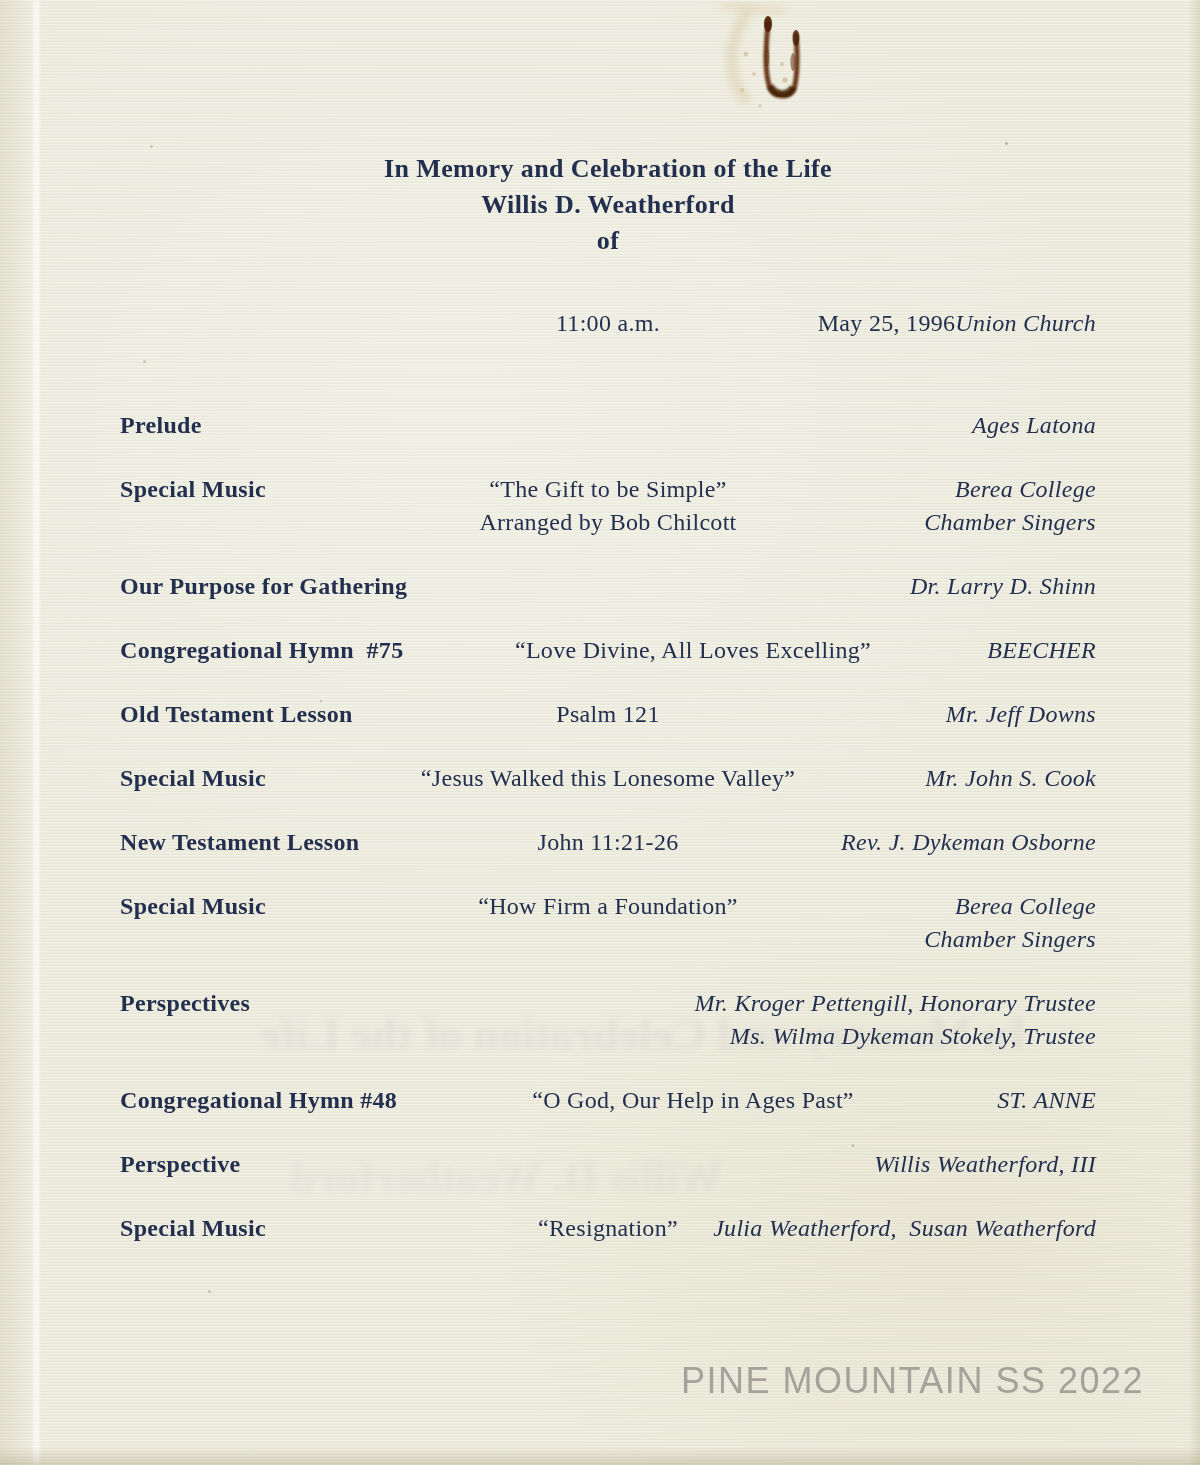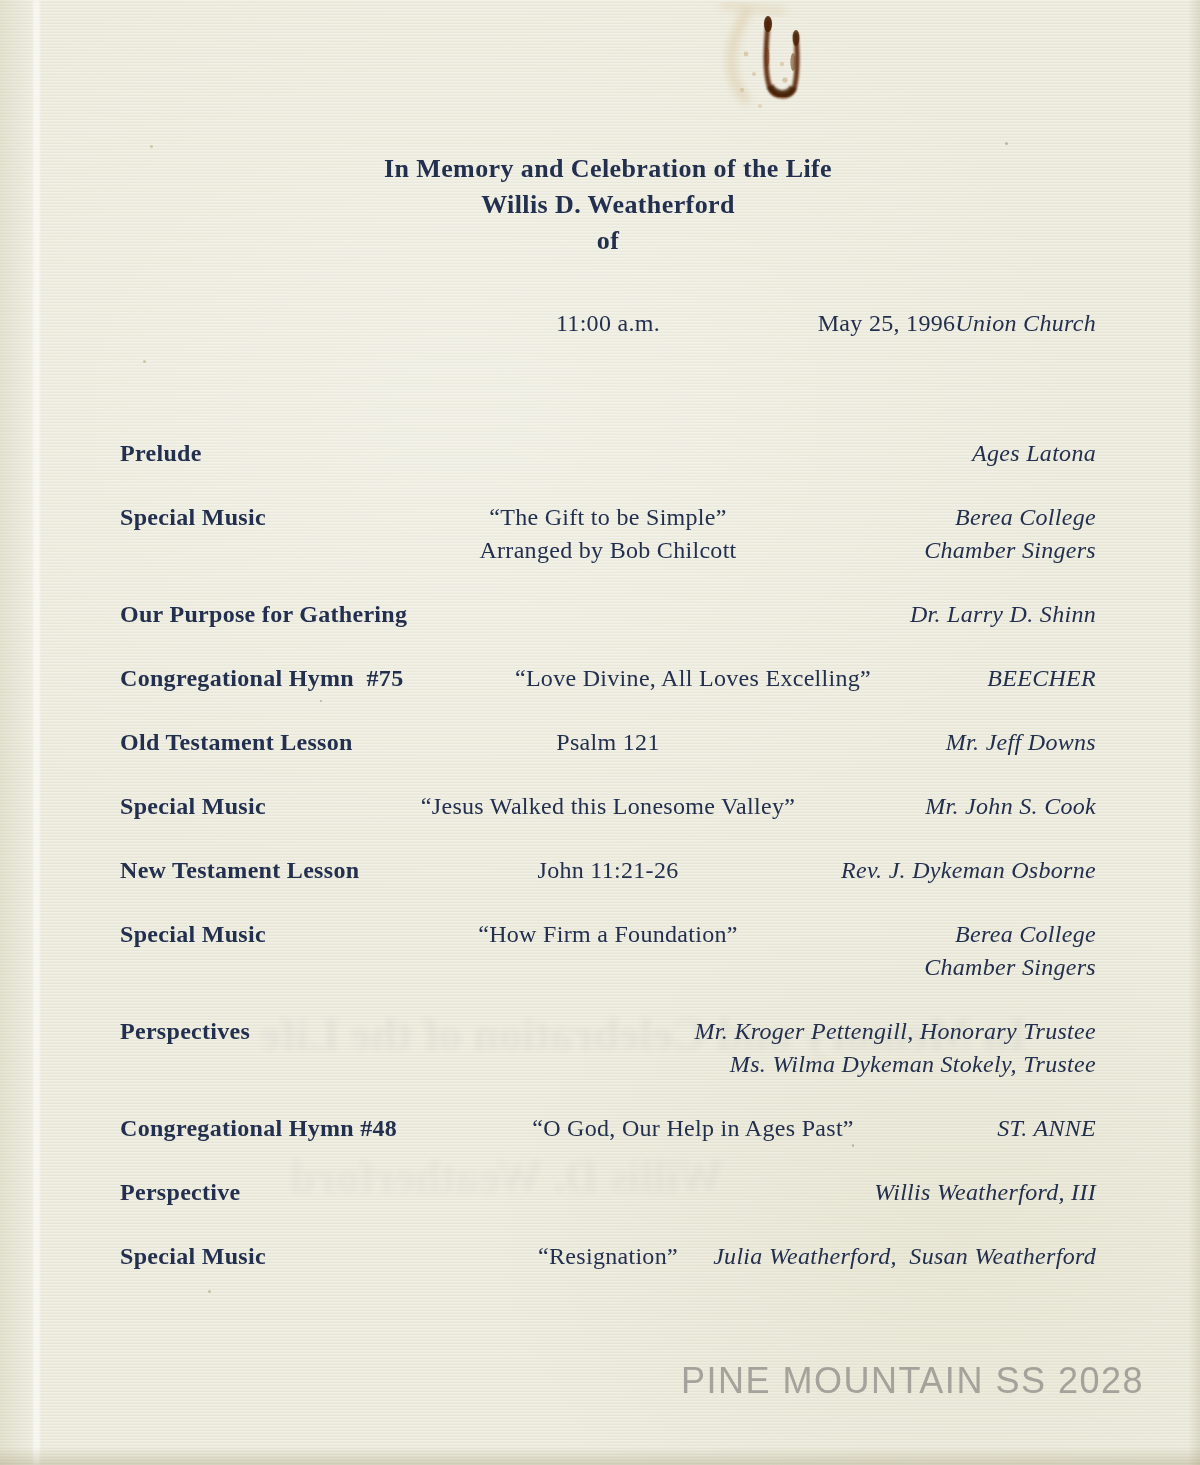--- a/index.html
+++ b/index.html
@@ -81,21 +81,21 @@
     text-align: center;
   }
   .row .center div { white-space: pre; }
   .row.shift .center { transform: translateX(calc(-50% + 85px)); }
   .row .right { text-align: right; }
   .row .right div { white-space: pre; font-style: italic; }
 
   .info-row { margin-top: 48px; justify-content: flex-end; }
   .info-row .label { font-weight: normal; }
 
-  .program { margin-top: 97px; }
+  .program { margin-top: 69px; }
   .program .row { margin-bottom: 31px; }
 
   
   .watermark {
     position: absolute;
     top: 1360px;
     right: 56px;
     font-family: "Liberation Sans", sans-serif;
     font-size: 36px;
     letter-spacing: 1.5px;
@@ -281,13 +281,13 @@
           <div>“Resignation”</div>
         </div>
         <div class="right">
           <div>Julia Weatherford,  Susan Weatherford</div>
         </div>
       </div>
     </main>
 
 </div>
 
-<div class="watermark">PINE MOUNTAIN SS 2028</div>
+<div class="watermark">PINE MOUNTAIN SS 2022</div>
 
 </body></html>

